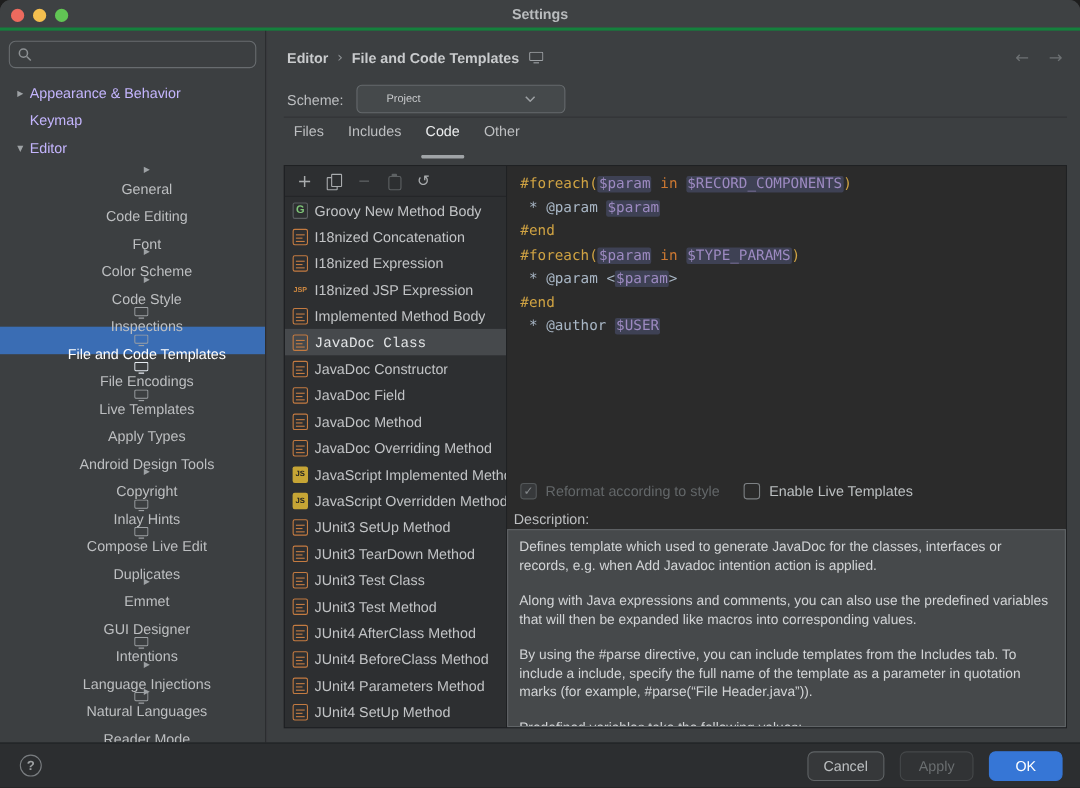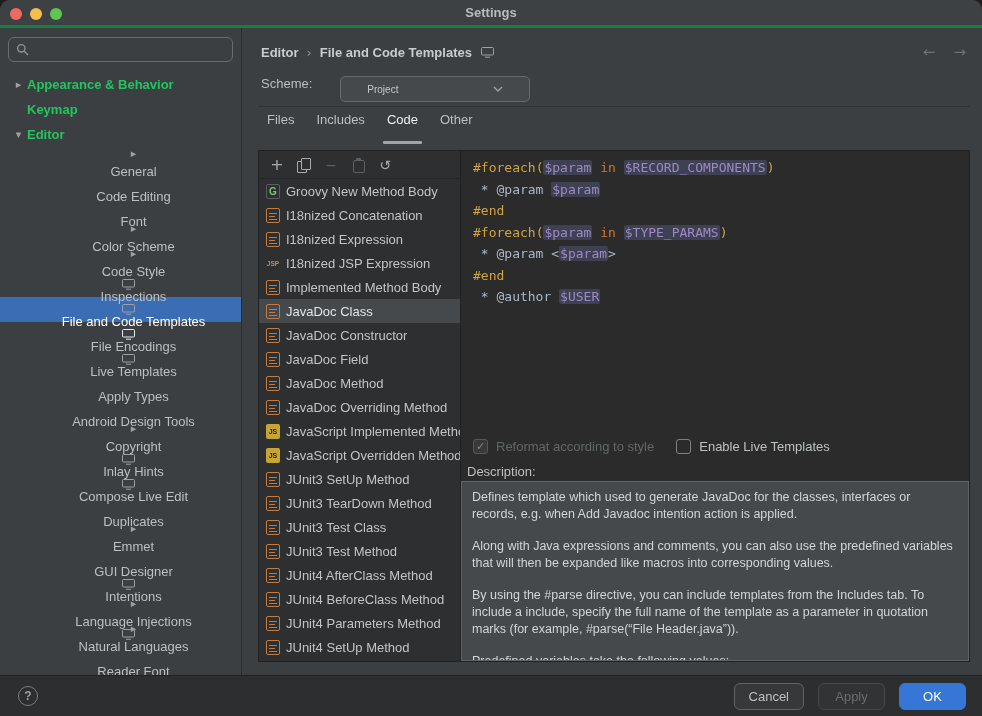--- a/index.html
+++ b/index.html
@@ -19,39 +19,39 @@
   .sidebar{position:absolute;left:0;top:28px;width:242px;bottom:41px;background:#3c3f41;border-right:1px solid #2a2c2e;display:flex;flex-direction:column;overflow:hidden;}
   .search-wrap{padding:9px 8px 5px 8px;}
   .searchbox{height:25px;border:1px solid #686c6f;border-radius:6px;display:flex;align-items:center;gap:5px;padding:0 7px;background:#3c3f41;color:#8d9194;}
   .searchbox input{flex:1;background:transparent;border:none;outline:none;color:#dddfe1;font-size:12px;font-family:"Liberation Sans",sans-serif;min-width:0;}
   .tree{flex:1;overflow:hidden;padding-top:5px;}
   .tree-item{display:flex;align-items:center;height:25px;padding-left:10px;color:#bdbfc1;font-size:13px;cursor:pointer;white-space:nowrap;}
   .tree-item[data-level="1"]{padding-left:26px;flex-direction:column;}
   .chev{width:17px;flex:0 0 17px;color:#9da1a4;font-family:"DejaVu Sans",sans-serif;font-size:11px;text-align:center;}
   .tree-item[data-chevron="right"] .chev::before{content:"▸";}
   .tree-item[data-chevron="down"] .chev::before{content:"▾";}
-  .tree-item.bold .tlabel{font-weight:bold;color:#22c55e;}
+  .tree-item.bold .tlabel{font-weight:normal;color:#c4b5fd;}
   .tree-item .spacer{flex:1;}
   .badge-ic{display:none;margin-right:11px;color:#9da1a4;line-height:0;}
   .tree-item.badge .badge-ic{display:block;}
   .tree-item.selected{background:var(--selection,#3a6db4);color:#fff;}
   .tree-item.selected .tlabel{color:#fff;}
   .tree-item.selected .badge-ic{color:#e8edf3;}
 
   
   .content{position:absolute;left:243px;top:28px;right:0;bottom:41px;background:#3c3f41;}
   .bc-row{position:absolute;top:8px;left:18px;right:16px;height:32px;display:flex;align-items:center;}
   .crumb{font-size:13px;font-weight:bold;color:#c9cbcd;}
   .crumb.link{cursor:pointer;}
   .crumb-sep{margin:0 8px;color:#8f9396;font-family:"DejaVu Sans",sans-serif;font-size:13px;}
   .bc-badge{margin-left:9px;color:#9da1a4;line-height:0;}
   .nav{margin-left:auto;display:flex;gap:18px;color:#6d7173;font-size:15px;font-family:"DejaVu Sans",sans-serif;}
   .nav span{cursor:default;}
 
-  .scheme-row{position:absolute;top:48px;left:18px;height:28px;display:flex;gap:28px;}
+  .scheme-row{position:absolute;top:48px;left:18px;height:28px;display:flex;align-items:center;gap:12px;}
   .scheme-label{font-size:13px;color:#bcbec0;}
   .combo{width:190px;height:26px;background:#45494b;border:1px solid #65696c;border-radius:5px;display:flex;align-items:center;padding:0 26px;color:#c7c9cb;font-size:10px;cursor:pointer;}
   .combo-arrow{margin-left:auto;color:#9da1a4;line-height:0;}
 
   .hdiv{position:absolute;top:78px;left:15px;right:12px;height:1px;background:#313436;}
 
   .tabs{position:absolute;top:84px;left:14px;height:32px;display:flex;gap:2px;}
   .tab{padding:0 10px;display:flex;align-items:flex-start;color:#bdbfc1;font-size:13px;position:relative;cursor:pointer;}
   .tab.selected{color:#eceeef;}
   .tab.selected::after{content:"";position:absolute;left:6px;right:6px;bottom:0;height:3px;background:#a0a4a7;border-radius:1px;}
@@ -66,21 +66,21 @@
   .tb-btn[data-icon="plus"]::before{content:"+";font-size:16px;line-height:1;}
   .tb-btn[data-icon="minus"]::before{content:"−";font-size:14px;line-height:1;}
   .tb-btn[data-icon="revert"]::before{content:"↺";font-size:14px;line-height:1;}
   .tb-btn[data-icon="copy"]::before{content:"";position:absolute;width:8px;height:10px;border:1px solid currentColor;border-radius:1px;left:4px;top:6px;}
   .tb-btn[data-icon="copy"]::after{content:"";position:absolute;width:8px;height:10px;border:1px solid currentColor;border-radius:1px;left:8px;top:3px;background:#2d2f31;}
   .tb-btn[data-icon="paste"]::before{content:"";position:absolute;width:10px;height:11px;border:1px solid currentColor;border-radius:2px;left:6px;top:5px;}
   .tb-btn[data-icon="paste"]::after{content:"";position:absolute;width:5px;height:3px;background:currentColor;left:8.5px;top:3px;border-radius:1px;}
 
   .tlist{flex:1;overflow:hidden;}
   .tpl-item{display:flex;align-items:center;height:24px;padding-left:7px;color:#c2c4c6;font-size:13px;white-space:nowrap;overflow:hidden;cursor:pointer;}
-  .tpl-item.selected{background:var(--list_selection,#46494c);color:#e2e4e6;}
+  .tpl-item.selected{background:var(--list_selection,#46494c);color:#e2e4e6;font-family:Liberation Mono, monospace;}
   .ticon{width:14px;height:15px;flex:0 0 14px;margin-right:6px;display:flex;align-items:center;justify-content:center;font-weight:bold;}
   .tpl-item[data-icon="template"] .ticon{border:1px solid var(--template_icon,#c47b41);border-radius:2px;
     background-image:linear-gradient(var(--template_icon,#c47b41),var(--template_icon,#c47b41)),linear-gradient(var(--template_icon,#c47b41),var(--template_icon,#c47b41)),linear-gradient(var(--template_icon,#c47b41),var(--template_icon,#c47b41));
     background-repeat:no-repeat;background-size:8px 1px,6px 1px,8px 1px;background-position:2px 4px,2px 7px,2px 10px;}
   .tpl-item[data-icon="groovy"] .ticon{border:1px solid #5b5f62;border-radius:2px;}
   .tpl-item[data-icon="groovy"] .ticon::before{content:"G";color:#7fc678;font-size:10px;}
   .tpl-item[data-icon="js"] .ticon{background:#c6a535;border-radius:2px;}
   .tpl-item[data-icon="js"] .ticon::before{content:"JS";color:#1d1f20;font-size:7px;}
   .tpl-item[data-icon="jsp"] .ticon::before{content:"JSP";color:#d08a41;font-size:6.5px;letter-spacing:0;}
   .tpl-label{overflow:hidden;}
@@ -338,21 +338,21 @@
 
         <div class="tree-item" data-level="1" data-chevron="right">
           <span class="chev"></span>
           <span class="tlabel">Natural Languages</span>
           <span class="spacer"></span>
 
         </div>
 
         <div class="tree-item badge" data-level="1">
           <span class="chev"></span>
-          <span class="tlabel">Reader Font</span>
+          <span class="tlabel">Reader Mode</span>
           <span class="spacer"></span>
           <span class="badge-ic">
             <svg width="13" height="11" viewBox="0 0 13 11" fill="none" stroke="currentColor">
               <rect x="0.5" y="0.5" width="12" height="7.5" rx="1"></rect>
               <path d="M4 10.2h5"></path>
             </svg>
           </span>
         </div>
       </div>
   </aside>

